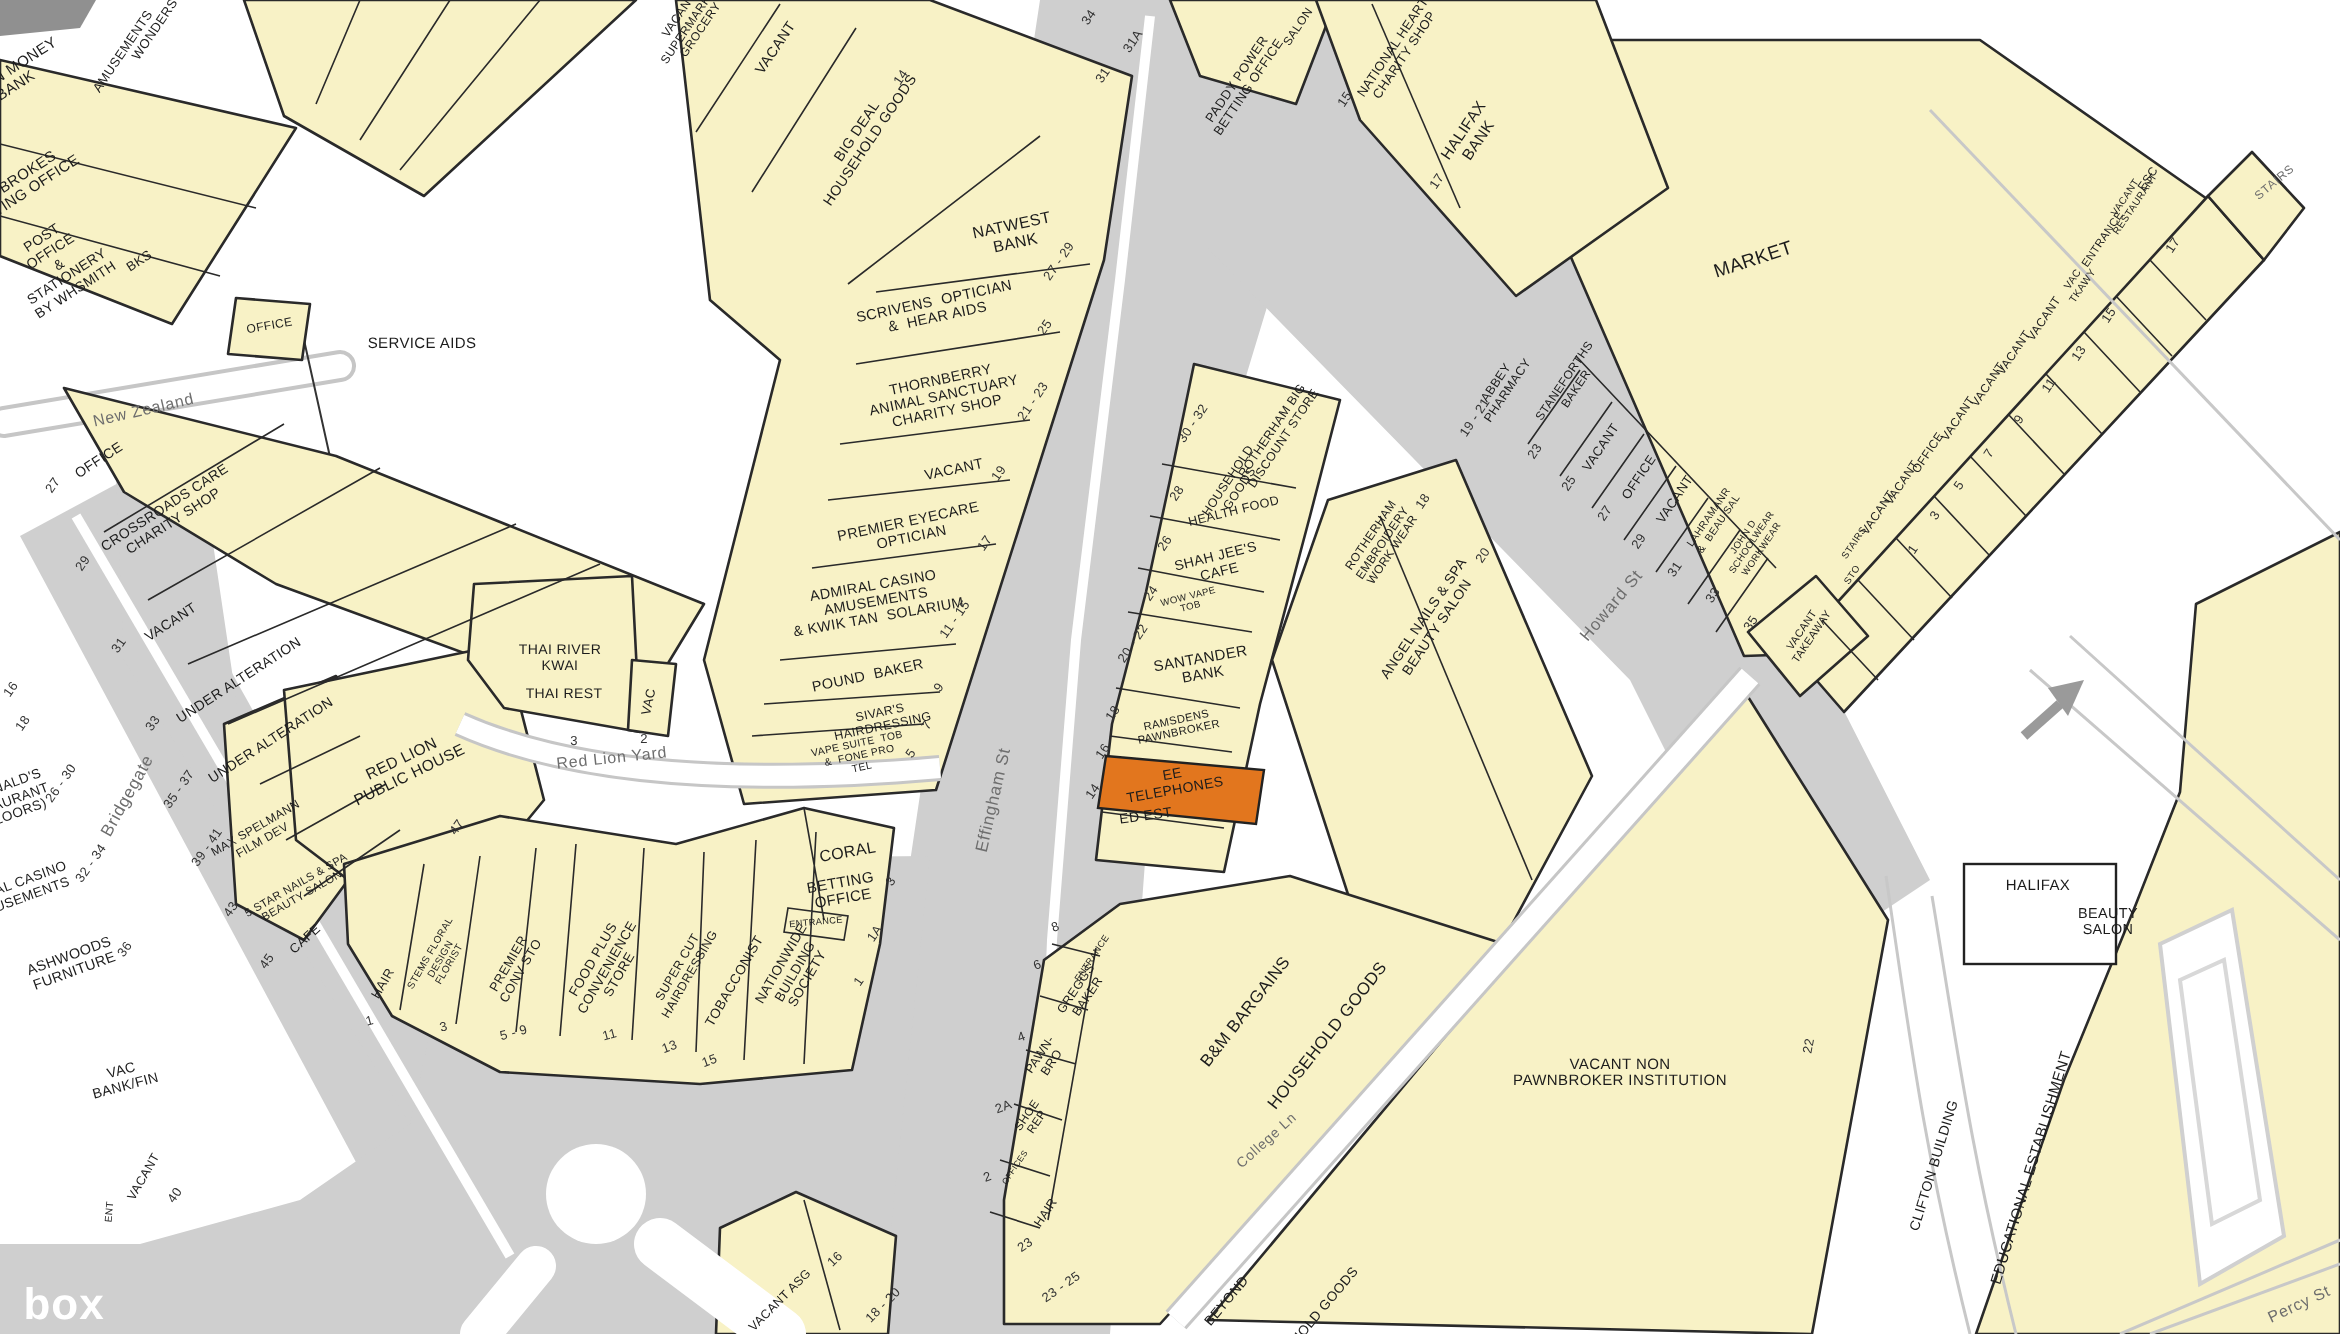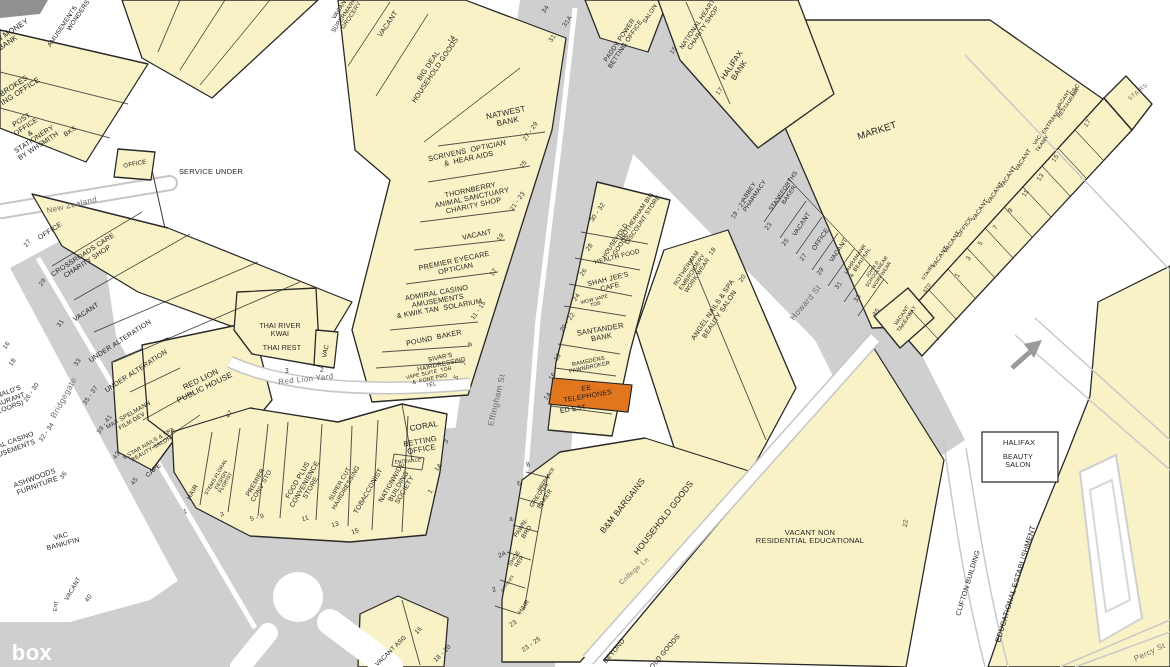--- a/index.html
+++ b/index.html
@@ -111,21 +111,21 @@
 BETTING OFFICE</div>
       <div class="lbl store" style="left: 30px; top: 133px; font-size: 7px; transform: translate(-50%, -50%) rotate(-33deg);">POST
 OFFICE
 &amp;
 STATIONERY
 BY WHSMITH</div>
       <div class="lbl store" style="left: 70px; top: 131px; font-size: 6.5px; transform: translate(-50%, -50%) rotate(-33deg);">BKS</div>
       <div class="lbl store" style="left: 62px; top: 26px; font-size: 6.5px; transform: translate(-50%, -50%) rotate(-56deg);">AMUSEMENTS</div>
       <div class="lbl store" style="left: 78px; top: 15px; font-size: 6.5px; transform: translate(-50%, -50%) rotate(-56deg);">WONDERS</div>
       <div class="lbl store" style="left: 135px; top: 164px; font-size: 6px; transform: translate(-50%, -50%) rotate(-10deg);">OFFICE</div>
-      <div class="lbl store" style="left: 211px; top: 172px; font-size: 7.5px; transform: translate(-50%, -50%) rotate(0deg);">SERVICE UNDER</div>
+      <div class="lbl store" style="left: 211px; top: 172px; font-size: 7.5px; transform: translate(-50%, -50%) rotate(0deg);">SERVICE AIDS</div>
       <div class="lbl street" style="left: 72px; top: 206px; font-size: 8px; transform: translate(-50%, -50%) rotate(-13deg);">New Zealand</div>
       <div class="lbl store" style="left: 50px; top: 231px; font-size: 7px; transform: translate(-50%, -50%) rotate(-33deg);">OFFICE</div>
       <div class="lbl num" style="left: 27px; top: 243px; font-size: 6.5px; transform: translate(-50%, -50%) rotate(-55deg);">27</div>
       <div class="lbl store" style="left: 85px; top: 258px; font-size: 7px; transform: translate(-50%, -50%) rotate(-33deg);">CROSSROADS CARE
 CHARITY SHOP</div>
       <div class="lbl num" style="left: 42px; top: 282px; font-size: 6.5px; transform: translate(-50%, -50%) rotate(-55deg);">29</div>
       <div class="lbl store" style="left: 86px; top: 312px; font-size: 7px; transform: translate(-50%, -50%) rotate(-33deg);">VACANT</div>
       <div class="lbl num" style="left: 60px; top: 323px; font-size: 6.5px; transform: translate(-50%, -50%) rotate(-55deg);">31</div>
       <div class="lbl store" style="left: 120px; top: 341px; font-size: 7px; transform: translate(-50%, -50%) rotate(-33deg);">UNDER ALTERATION</div>
       <div class="lbl num" style="left: 77px; top: 362px; font-size: 6.5px; transform: translate(-50%, -50%) rotate(-55deg);">33</div>
@@ -336,28 +336,28 @@
       <div class="lbl store" style="left: 517px; top: 560px; font-size: 5.8px; transform: translate(-50%, -50%) rotate(-56deg);">SHOE
 REP</div>
       <div class="lbl num" style="left: 502px; top: 554px; font-size: 6.5px; transform: translate(-50%, -50%) rotate(-20deg);">2A</div>
       <div class="lbl store" style="left: 508px; top: 584px; font-size: 4.2px; transform: translate(-50%, -50%) rotate(-56deg);">OFFICES</div>
       <div class="lbl num" style="left: 494px; top: 589px; font-size: 6.5px; transform: translate(-50%, -50%) rotate(-20deg);">2</div>
       <div class="lbl store" style="left: 524px; top: 607px; font-size: 6.2px; transform: translate(-50%, -50%) rotate(-56deg);">HAIR</div>
       <div class="lbl num" style="left: 513px; top: 623px; font-size: 6.5px; transform: translate(-50%, -50%) rotate(-35deg);">23</div>
       <div class="lbl num" style="left: 531px; top: 644px; font-size: 6.5px; transform: translate(-50%, -50%) rotate(-35deg);">23 - 25</div>
       <div class="lbl street" style="left: 634px; top: 571px; font-size: 7px; transform: translate(-50%, -50%) rotate(-42deg);">College Ln</div>
       <div class="lbl store" style="left: 810px; top: 537px; font-size: 7.5px; transform: translate(-50%, -50%) rotate(0deg);">VACANT NON
-RESIDENTIAL EDUCATIONAL</div>
+PAWNBROKER INSTITUTION</div>
       <div class="lbl num" style="left: 905px; top: 523px; font-size: 6.5px; transform: translate(-50%, -50%) rotate(-80deg);">22</div>
       <div class="lbl store" style="left: 391px; top: 651px; font-size: 6.2px; transform: translate(-50%, -50%) rotate(-45deg);">VACANT ASG</div>
       <div class="lbl num" style="left: 418px; top: 630px; font-size: 6.5px; transform: translate(-50%, -50%) rotate(-45deg);">16</div>
       <div class="lbl num" style="left: 442px; top: 653px; font-size: 6.5px; transform: translate(-50%, -50%) rotate(-45deg);">18 - 20</div>
       <div class="lbl store" style="left: 614px; top: 651px; font-size: 6.8px; transform: translate(-50%, -50%) rotate(-50deg);">BEYOND</div>
       <div class="lbl store" style="left: 655px; top: 663px; font-size: 6.8px; transform: translate(-50%, -50%) rotate(-50deg);">HOUSEHOLD GOODS</div>
       <div class="lbl store" style="left: 1019px; top: 443px; font-size: 7.5px; transform: translate(-50%, -50%) rotate(0deg);">HALIFAX</div>
-      <div class="lbl store" style="left: 1018px; top: 461px; font-size: 7.2px; transform: translate(-50%, -50%) rotate(0deg);">BEAUTY
+      <div class="lbl store" style="left: 1054px; top: 461px; font-size: 7.2px; transform: translate(-50%, -50%) rotate(0deg);">BEAUTY
 SALON</div>
       <div class="lbl store" style="left: 968px; top: 583px; font-size: 7px; transform: translate(-50%, -50%) rotate(-73deg);">CLIFTON BUILDING</div>
       <div class="lbl store" style="left: 1016px; top: 584px; font-size: 7.5px; transform: translate(-50%, -50%) rotate(-73deg);">EDUCATIONAL ESTABLISHMENT</div>
       <div class="lbl street" style="left: 1150px; top: 653px; font-size: 8px; transform: translate(-50%, -50%) rotate(-25deg);">Percy St</div>
       <div class="lbl wm" style="left: 32px; top: 653px; font-size: 22px; transform: translate(-50%, -50%) rotate(0deg);">box</div>
     </div>
 </div>
 
 </body></html>

